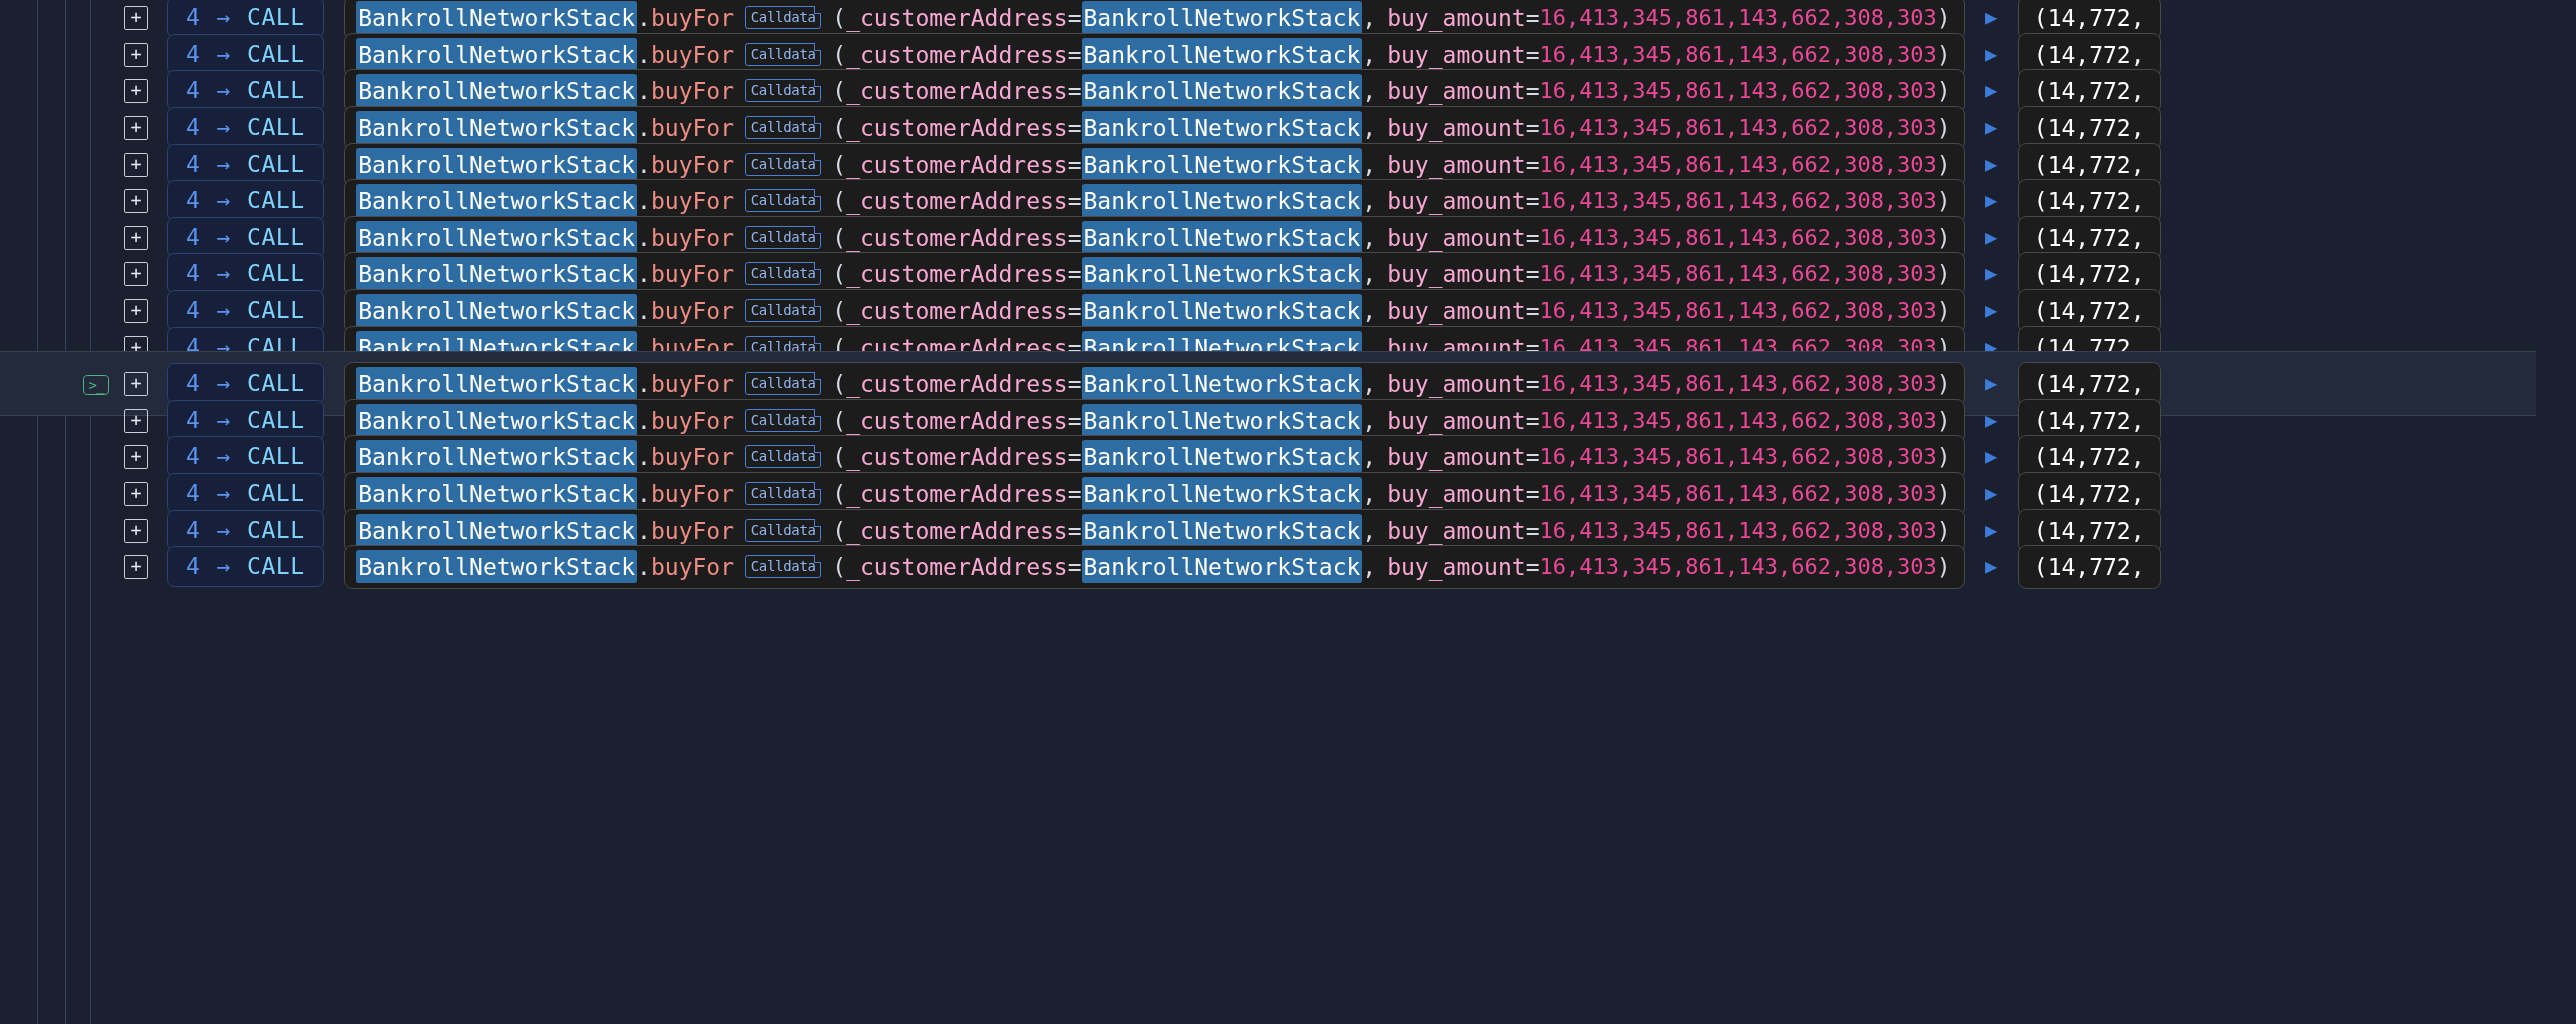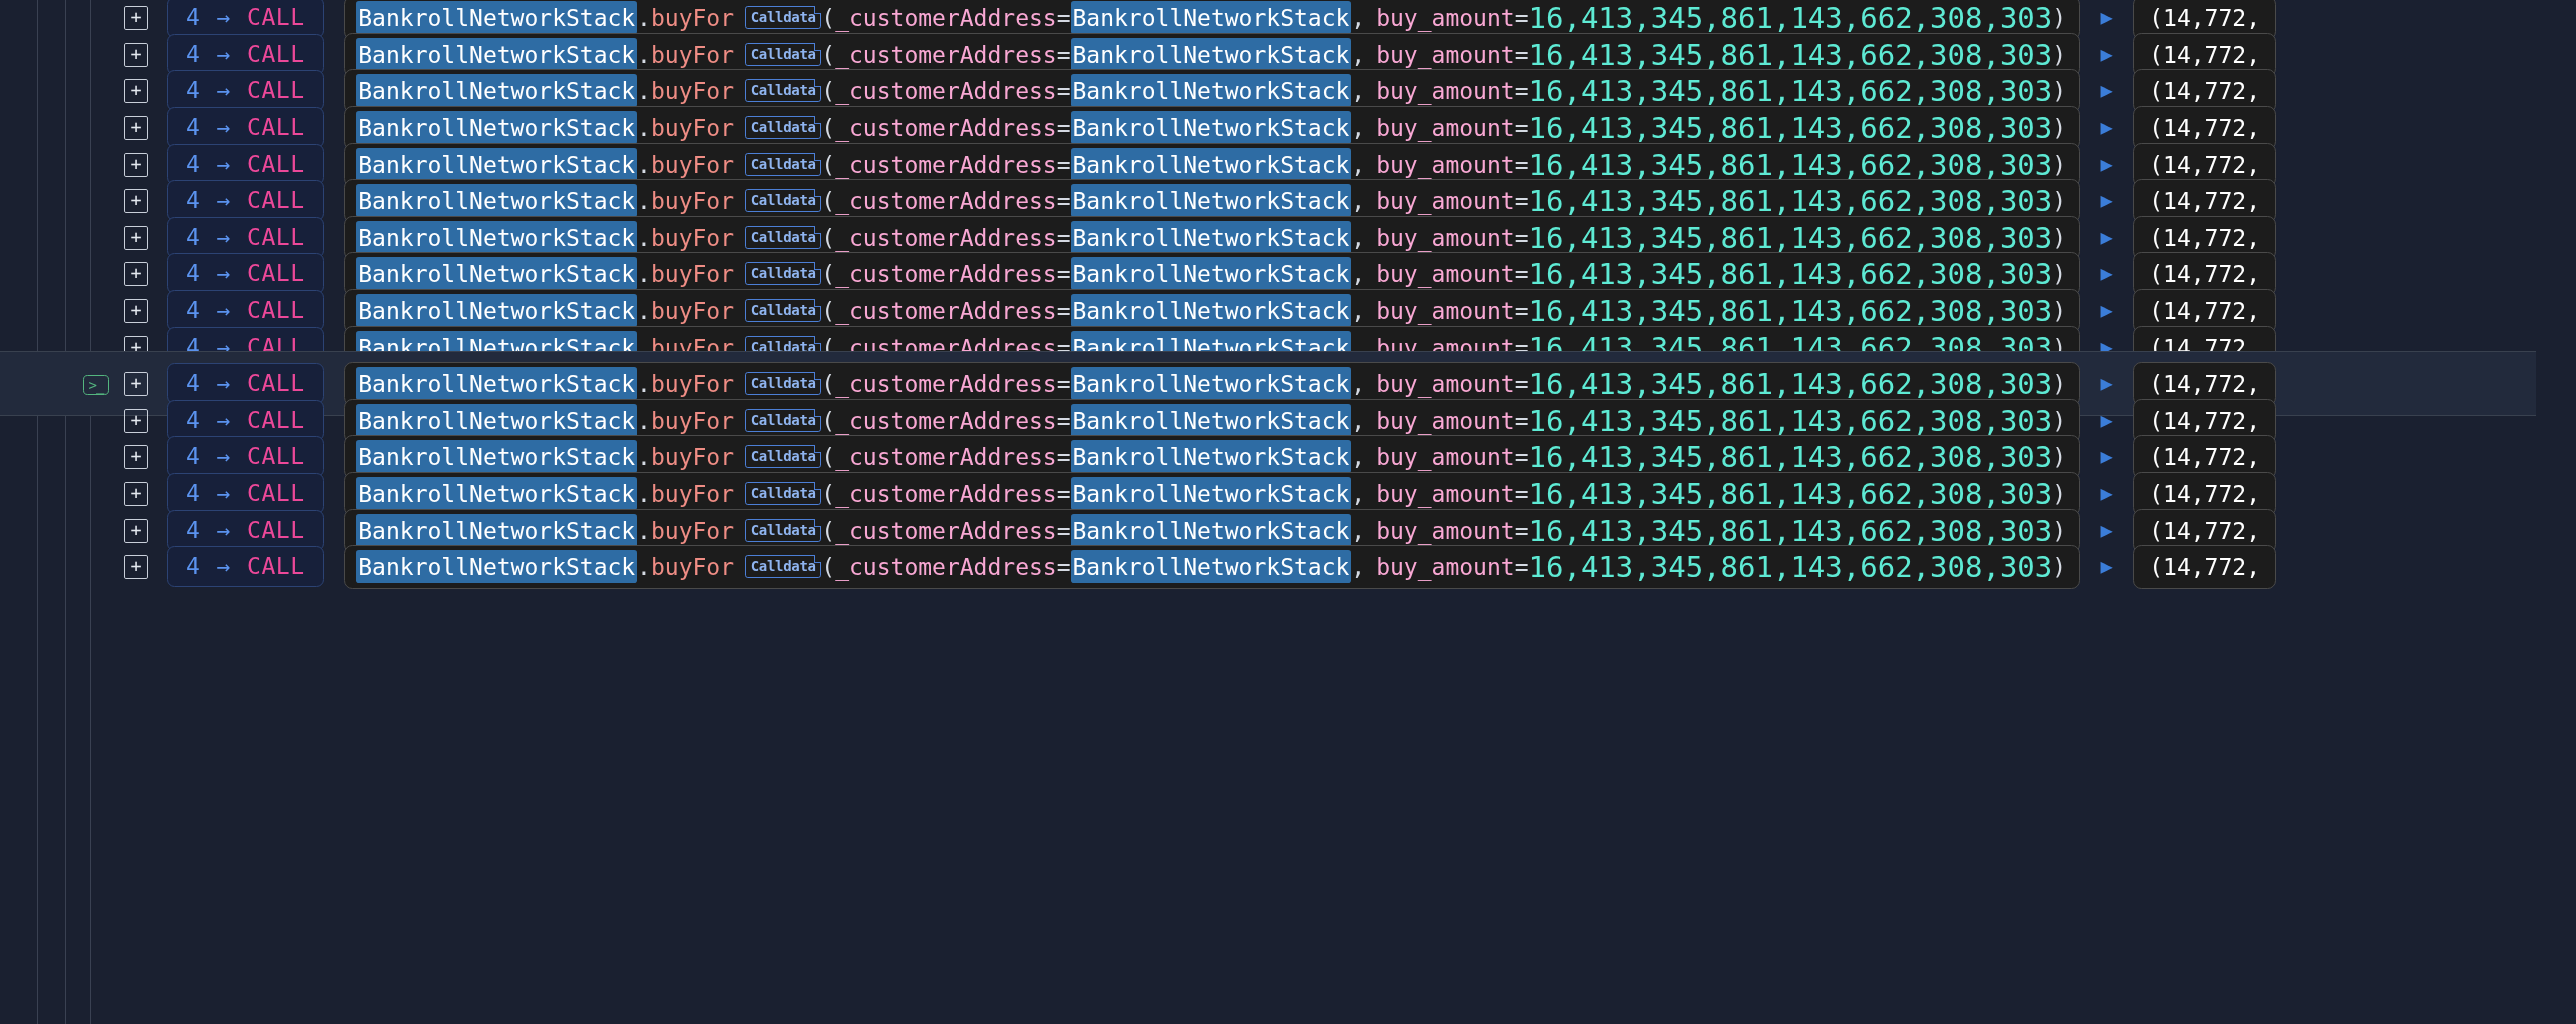--- a/index.html
+++ b/index.html
@@ -121,21 +121,21 @@
     color: #5b93ef;
     font-size: 23px;
     line-height: 1;
   }
   .call-arrow {
     color: #5b93ef;
     font-size: 23px;
     line-height: 1;
   }
   .call-kind {
-    color: #ec4899;
+    color: #7dd3fc;
     font-size: 23px;
     line-height: 1;
     letter-spacing: 0.5px;
   }
 
   
   .sig-capsule {
     flex: 0 0 auto;
     margin-left: 20.4px;
     height: 44px;
@@ -163,26 +163,26 @@
   }
   .sig-dot {
     color: #d5dae3;
     font-size: 23px;
   }
   .sig-fn {
     color: #ef8d85;
     font-size: 23px;
   }
   .calldata-badge {
-    margin: 0 0 0 11px;
+    margin: 0 11px 0 11px;
     border: 0.9px solid #4c7fd6;
     border-radius: 2.8px;
     color: #8fb4ef;
     font-size: 14px;
-    font-weight: bold;
+    font-weight: normal;
     line-height: 1;
     padding: 2.8px 4.6px 3.7px 4.6px;
     position: relative;
     letter-spacing: -0.3px;
   }
   .calldata-badge::after {
     content: "";
     position: absolute;
     right: -0.9px;
     top: -0.9px;
@@ -200,21 +200,21 @@
     background: #2e6ca4;
     color: #ffffff;
     font-size: 23px;
     height: 33px;
     display: inline-flex;
     align-items: center;
     border-radius: 2.8px;
     padding: 0 1.9px;
   }
   .sig-comma { color: #d5dae3; font-size: 23px; padding-right: 11px; }
-  .sig-num { color: #5eead4; font-size: 29px; }
+  .sig-num { color: #ec4899; font-size: 22px; }
 
   
   .result-arrow {
     flex: 0 0 auto;
     margin: 0 20.4px;
     color: #3b7dd8;
     font-size: 20.4px;
     line-height: 1;
   }
 

